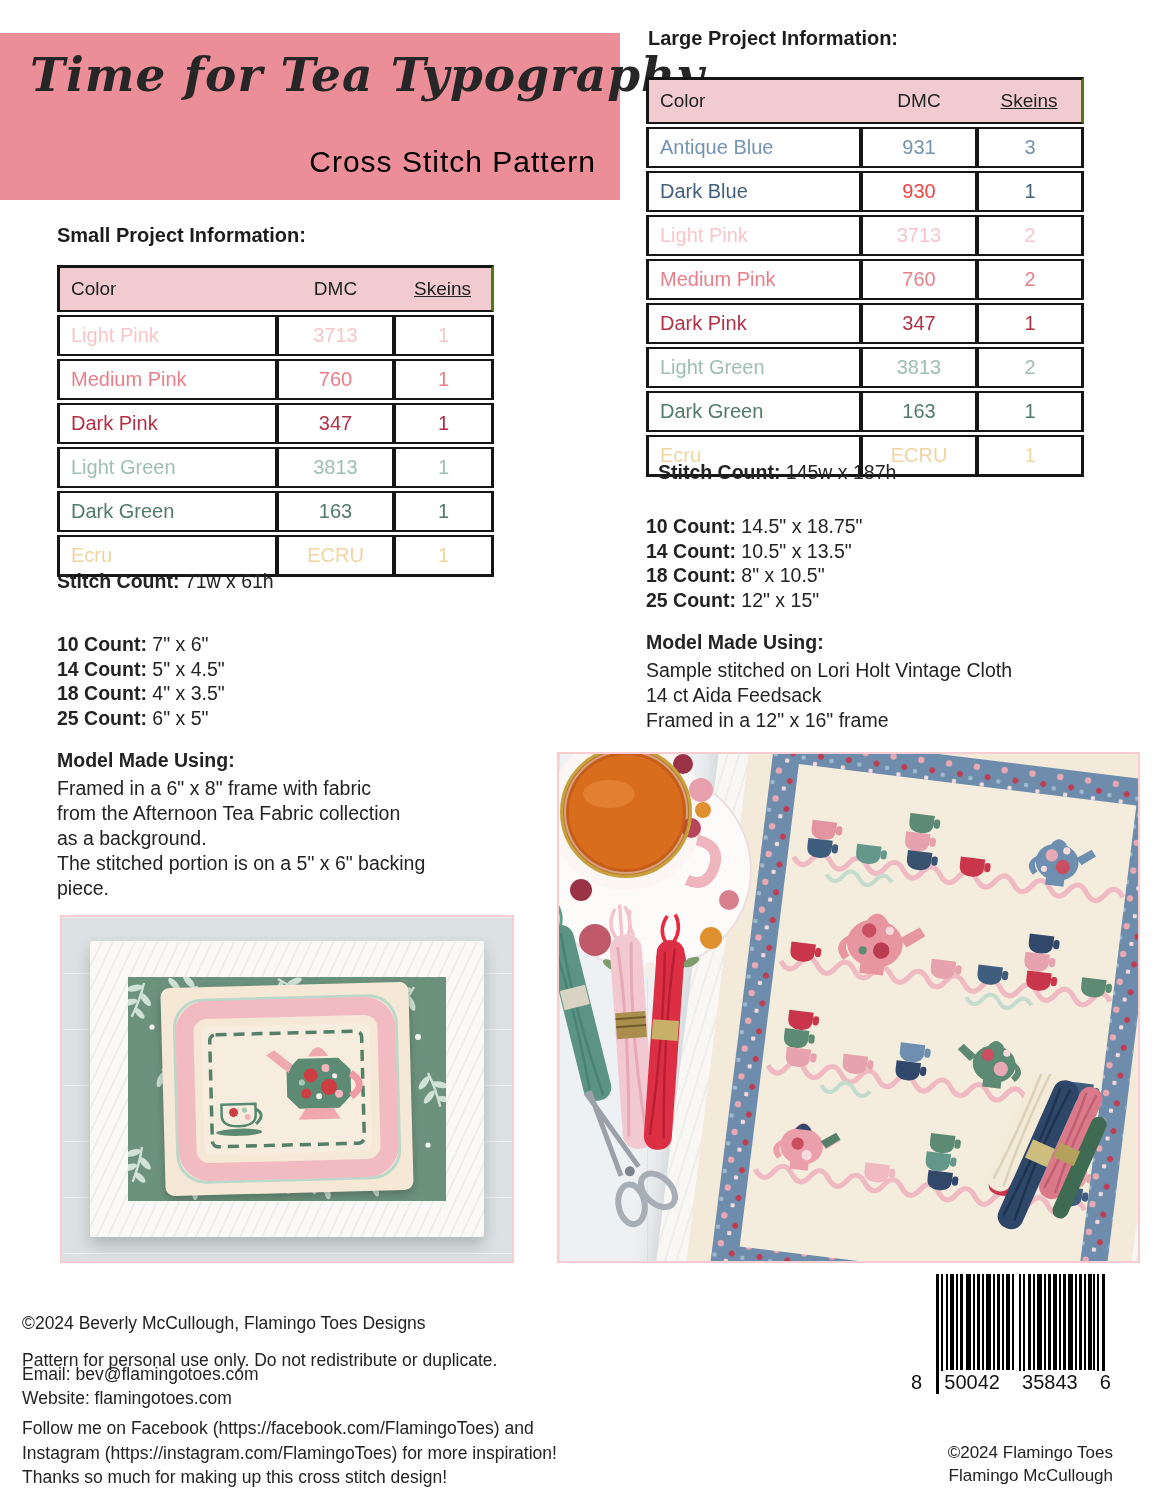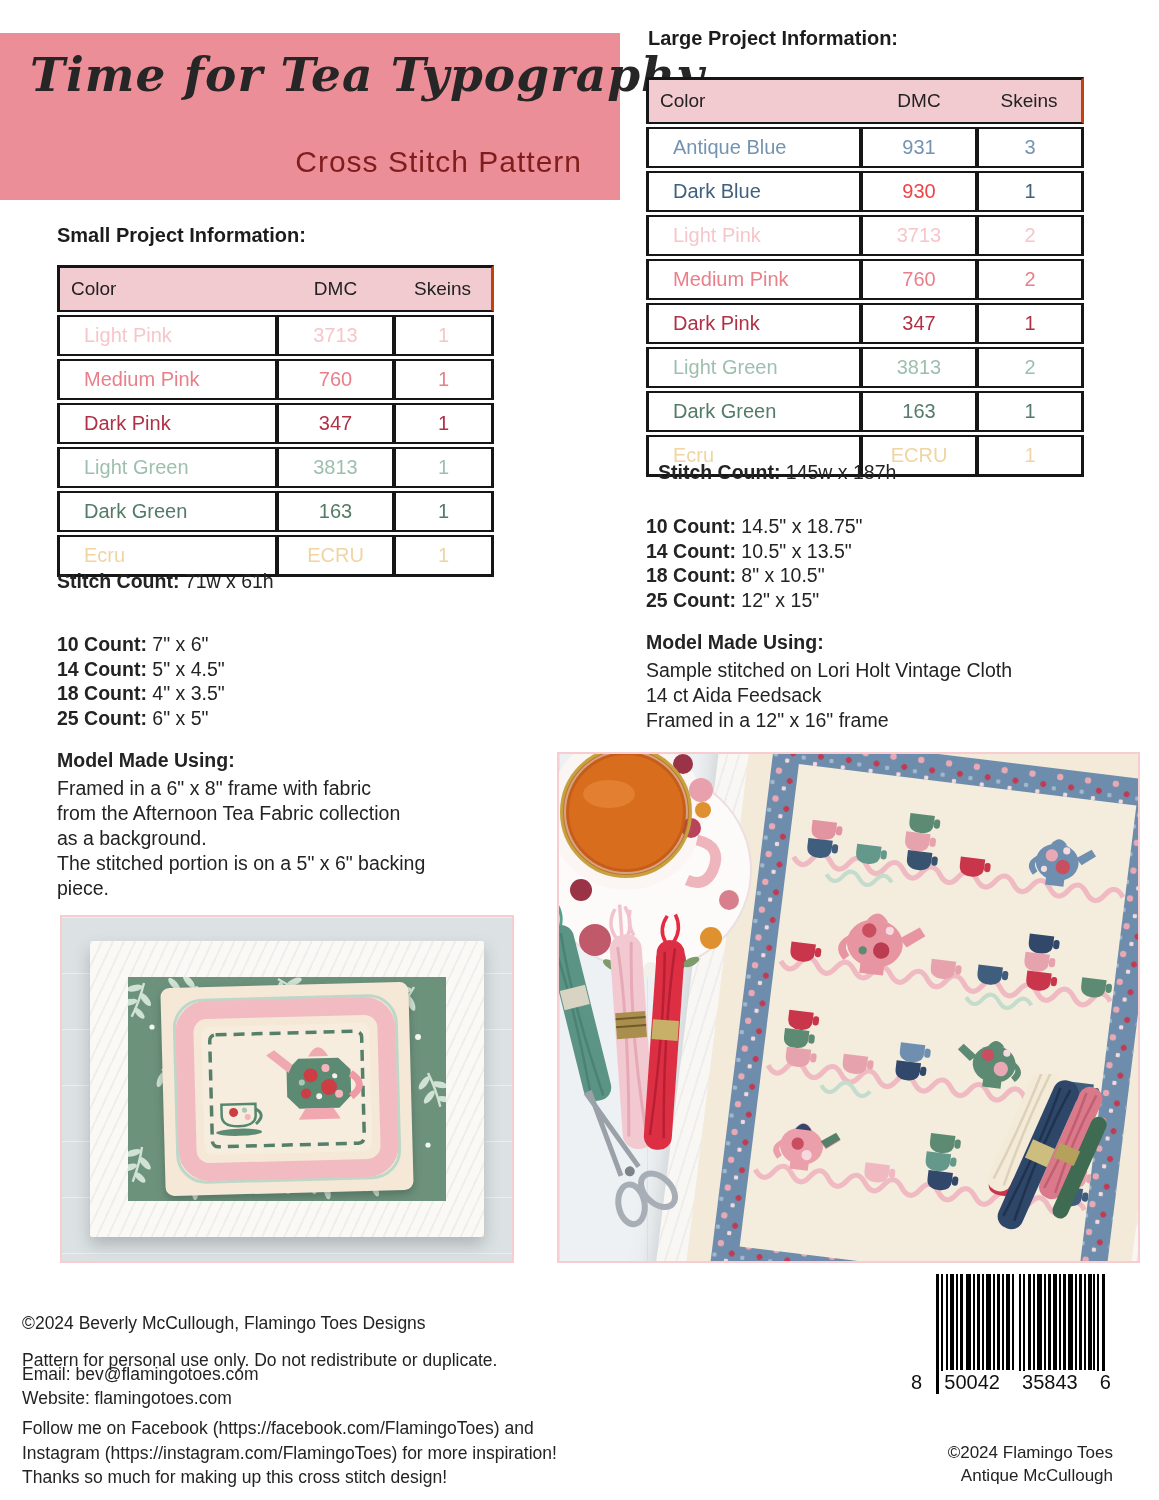--- a/index.html
+++ b/index.html
@@ -3,37 +3,37 @@
 <meta charset="utf-8">
 <style>
   html,body{margin:0;padding:0;background:#ffffff;}
   .page{position:relative;width:1159px;height:1500px;background:#ffffff;overflow:hidden;
         font-family:"Liberation Sans",sans-serif;color:#232323;}
   
   .banner{position:absolute;left:0;top:33px;width:620px;height:167px;background:#ec8e97;}
   .banner-title{position:absolute;right:30px;top:14px;width:560px;text-align:right;
     font-family:"DejaVu Serif",serif;font-style:italic;font-weight:bold;
     font-size:47px;letter-spacing:1px;color:#262626;white-space:nowrap;}
-  .banner-sub{position:absolute;right:38px;top:112px;width:560px;text-align:right;
-    font-weight:400;font-size:30px;letter-spacing:1px;color:#7f1d1d;}
+  .banner-sub{position:absolute;right:24px;top:112px;width:560px;text-align:right;
+    font-weight:400;font-size:30px;letter-spacing:1px;color:#000000;}
   
   .sec-head{position:absolute;font-size:20px;font-weight:bold;color:#1c1c1c;text-align:right;}
   .stitch-line{position:absolute;font-size:19.5px;}
   .stitch-line b{font-weight:bold;}
   .counts{position:absolute;font-size:19.5px;line-height:24.6px;}
   .model{position:absolute;font-size:19.5px;line-height:25px;}
   .model .mh{font-weight:bold;margin-bottom:3px;}
   
   .info-table{position:absolute;border-collapse:separate;border-spacing:0 3px;table-layout:fixed;}
   .info-table th{background:#f2cbd0;border-top:3px solid #161616;border-bottom:2px solid #161616;
     height:40px;font-weight:400;font-size:19px;color:#222;text-align:center;}
   .info-table th:first-child{border-left:3px solid #161616;text-align:left;padding-left:11px;}
-  .info-table th:last-child{border-right:3px solid #c2410c;}
+  .info-table th:last-child{border-right:3px solid #4d7c0f;text-decoration:underline;}
   .info-table td{border:2px solid #161616;height:35px;font-size:20px;text-align:center;background:#fff;}
-  .info-table td:first-child{border-left-width:3px;text-align:left;padding-left:24px;}
+  .info-table td:first-child{border-left-width:3px;text-align:left;padding-left:11px;}
   .info-table td:last-child{border-right-width:3px;}
   .info-table tr:last-child td{border-bottom-width:3px;}
   
   .photo{position:absolute;border:2px solid #f8cdd2;overflow:hidden;}
   .left-photo{left:60px;top:915px;width:450px;height:344px;
     background:#dce2e3;
     background-image:repeating-linear-gradient(180deg,rgba(255,255,255,.45) 0 1px,transparent 1px 56px);}
   .lp-frame{position:absolute;left:28px;top:24px;width:394px;height:296px;background:#faf9f6;
     background-image:repeating-linear-gradient(115deg,rgba(0,0,0,.045) 0 2px,transparent 2px 10px);
     box-shadow:0 8px 16px rgba(60,70,75,.28);border-radius:2px;}
@@ -498,16 +498,16 @@
     <div class="bc-digits">
       <span>8</span>
       <span>50042</span>
       <span>35843</span>
       <span>6</span>
     </div>
   </div>
 
   <div class="publisher">
     <div>©2024 Flamingo Toes</div>
-    <div>Antique McCullough</div>
+    <div>Flamingo McCullough</div>
   </div>
 
 </div>
 
 </body></html>

